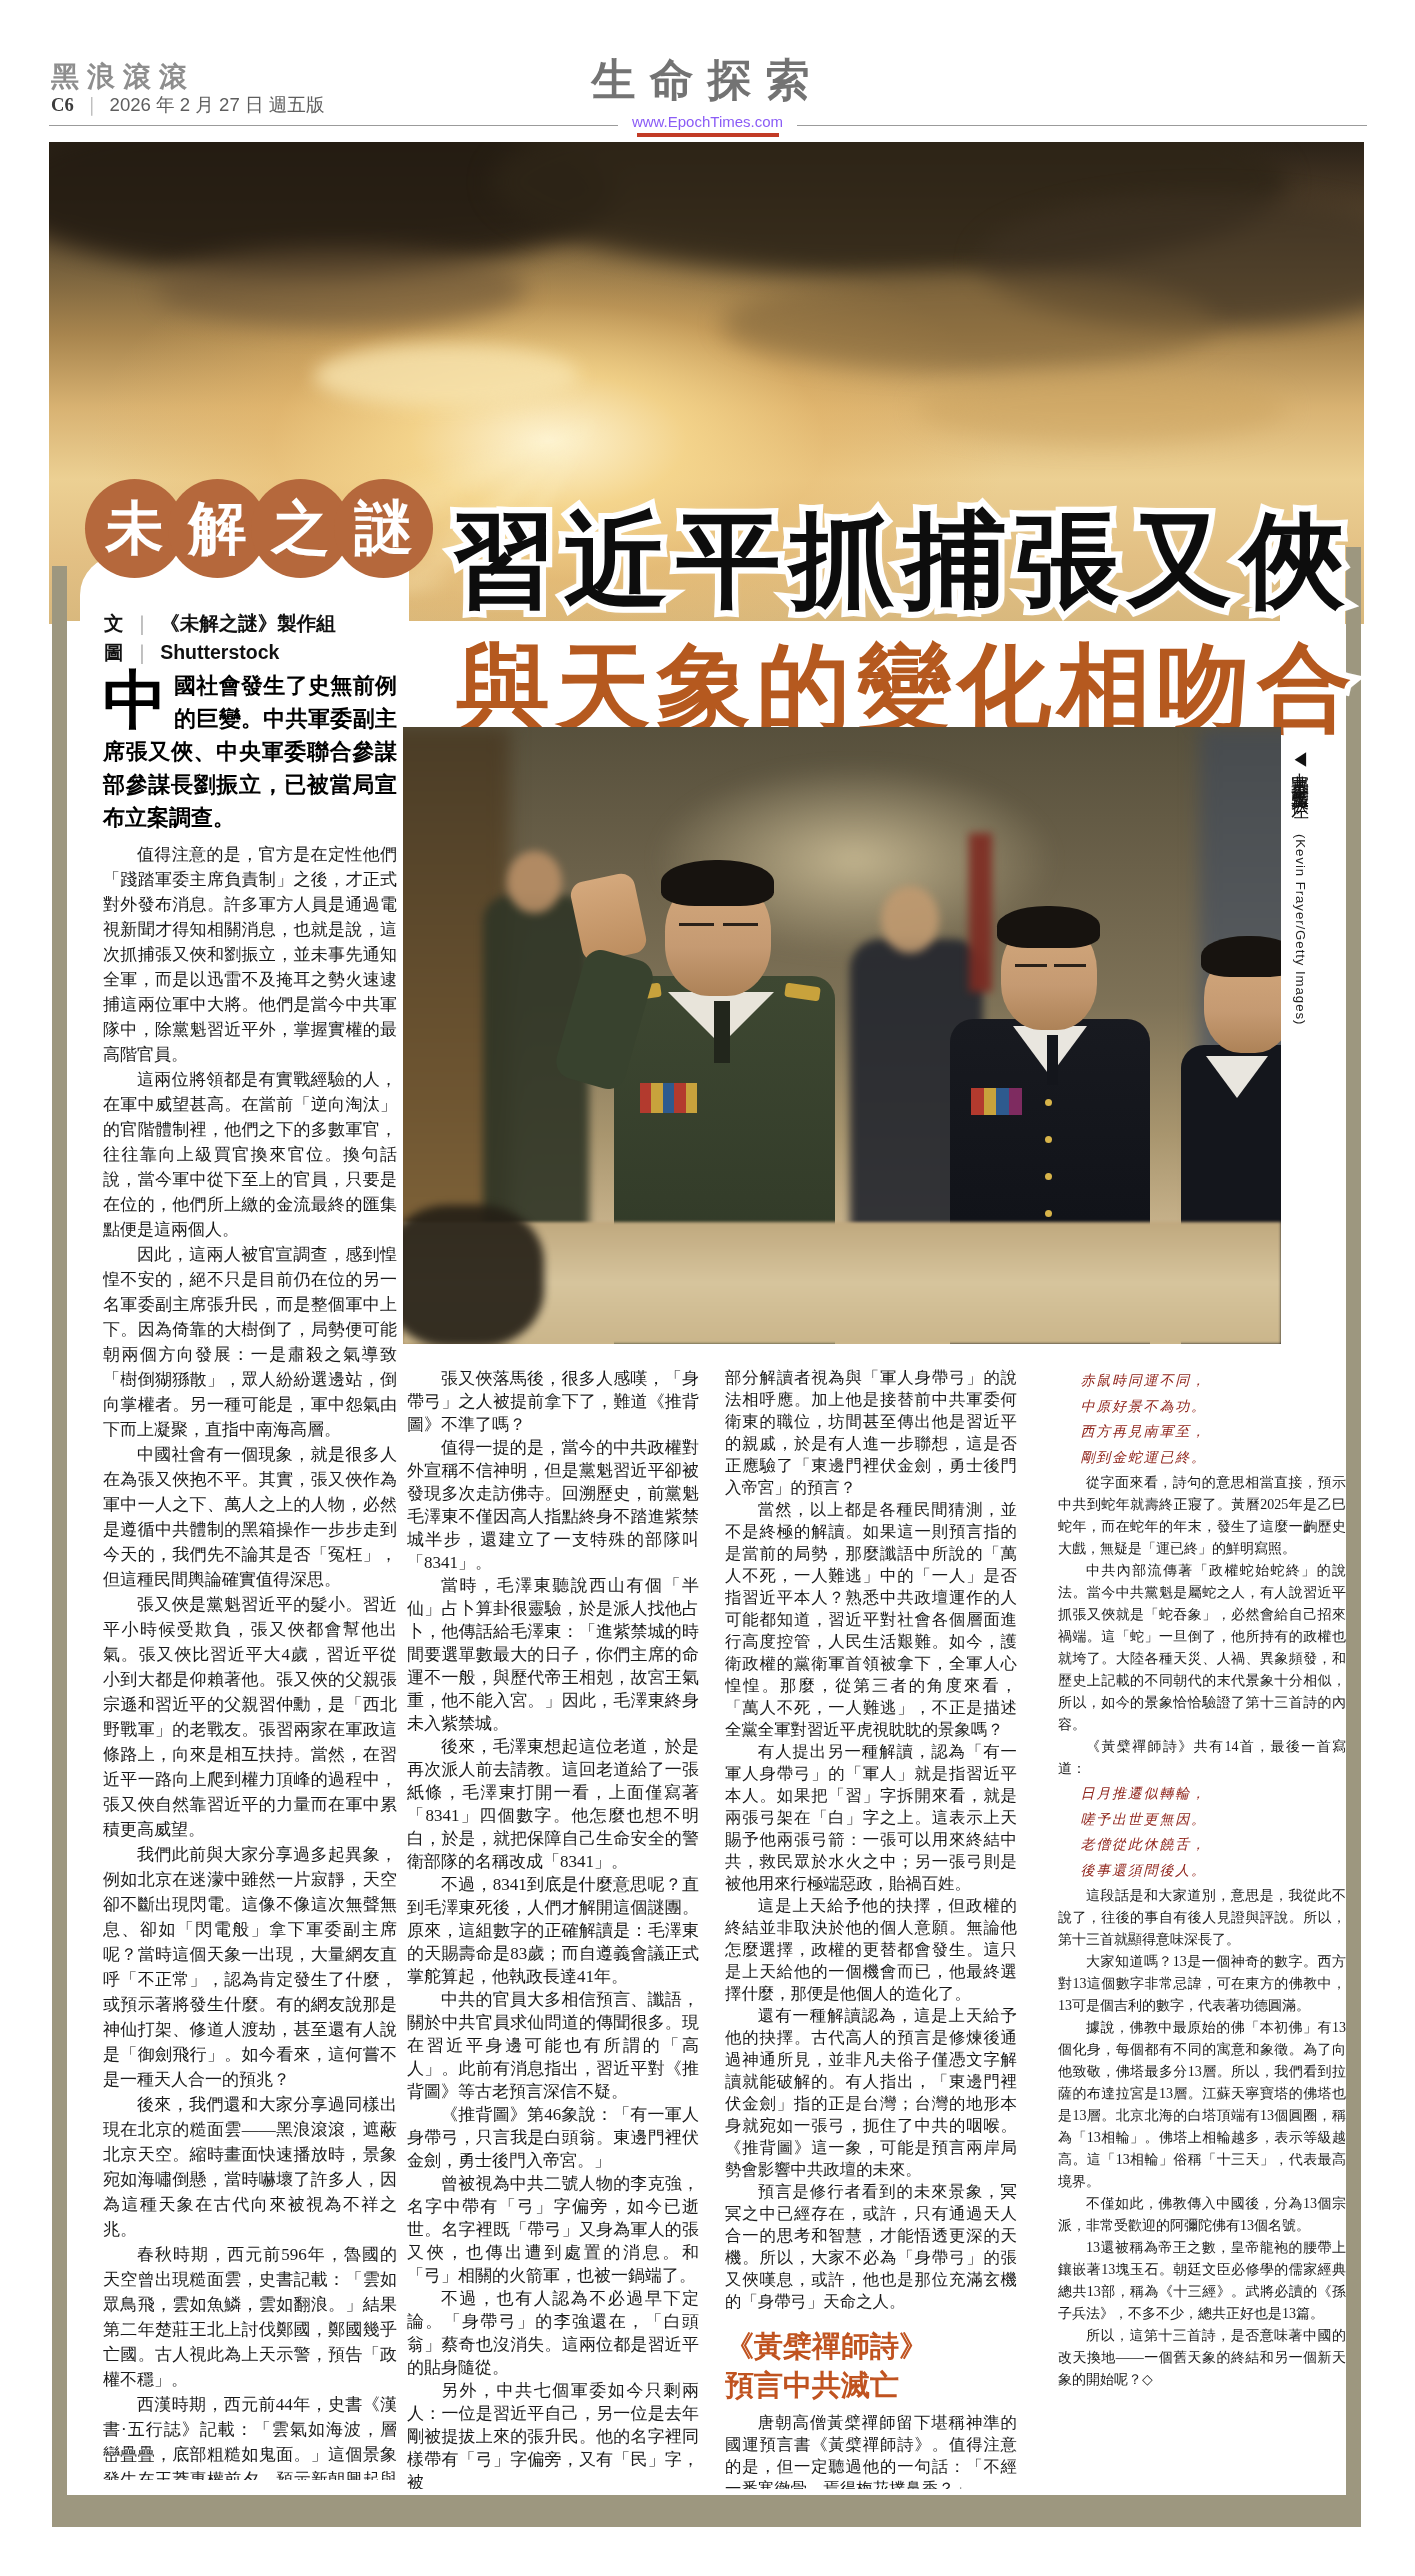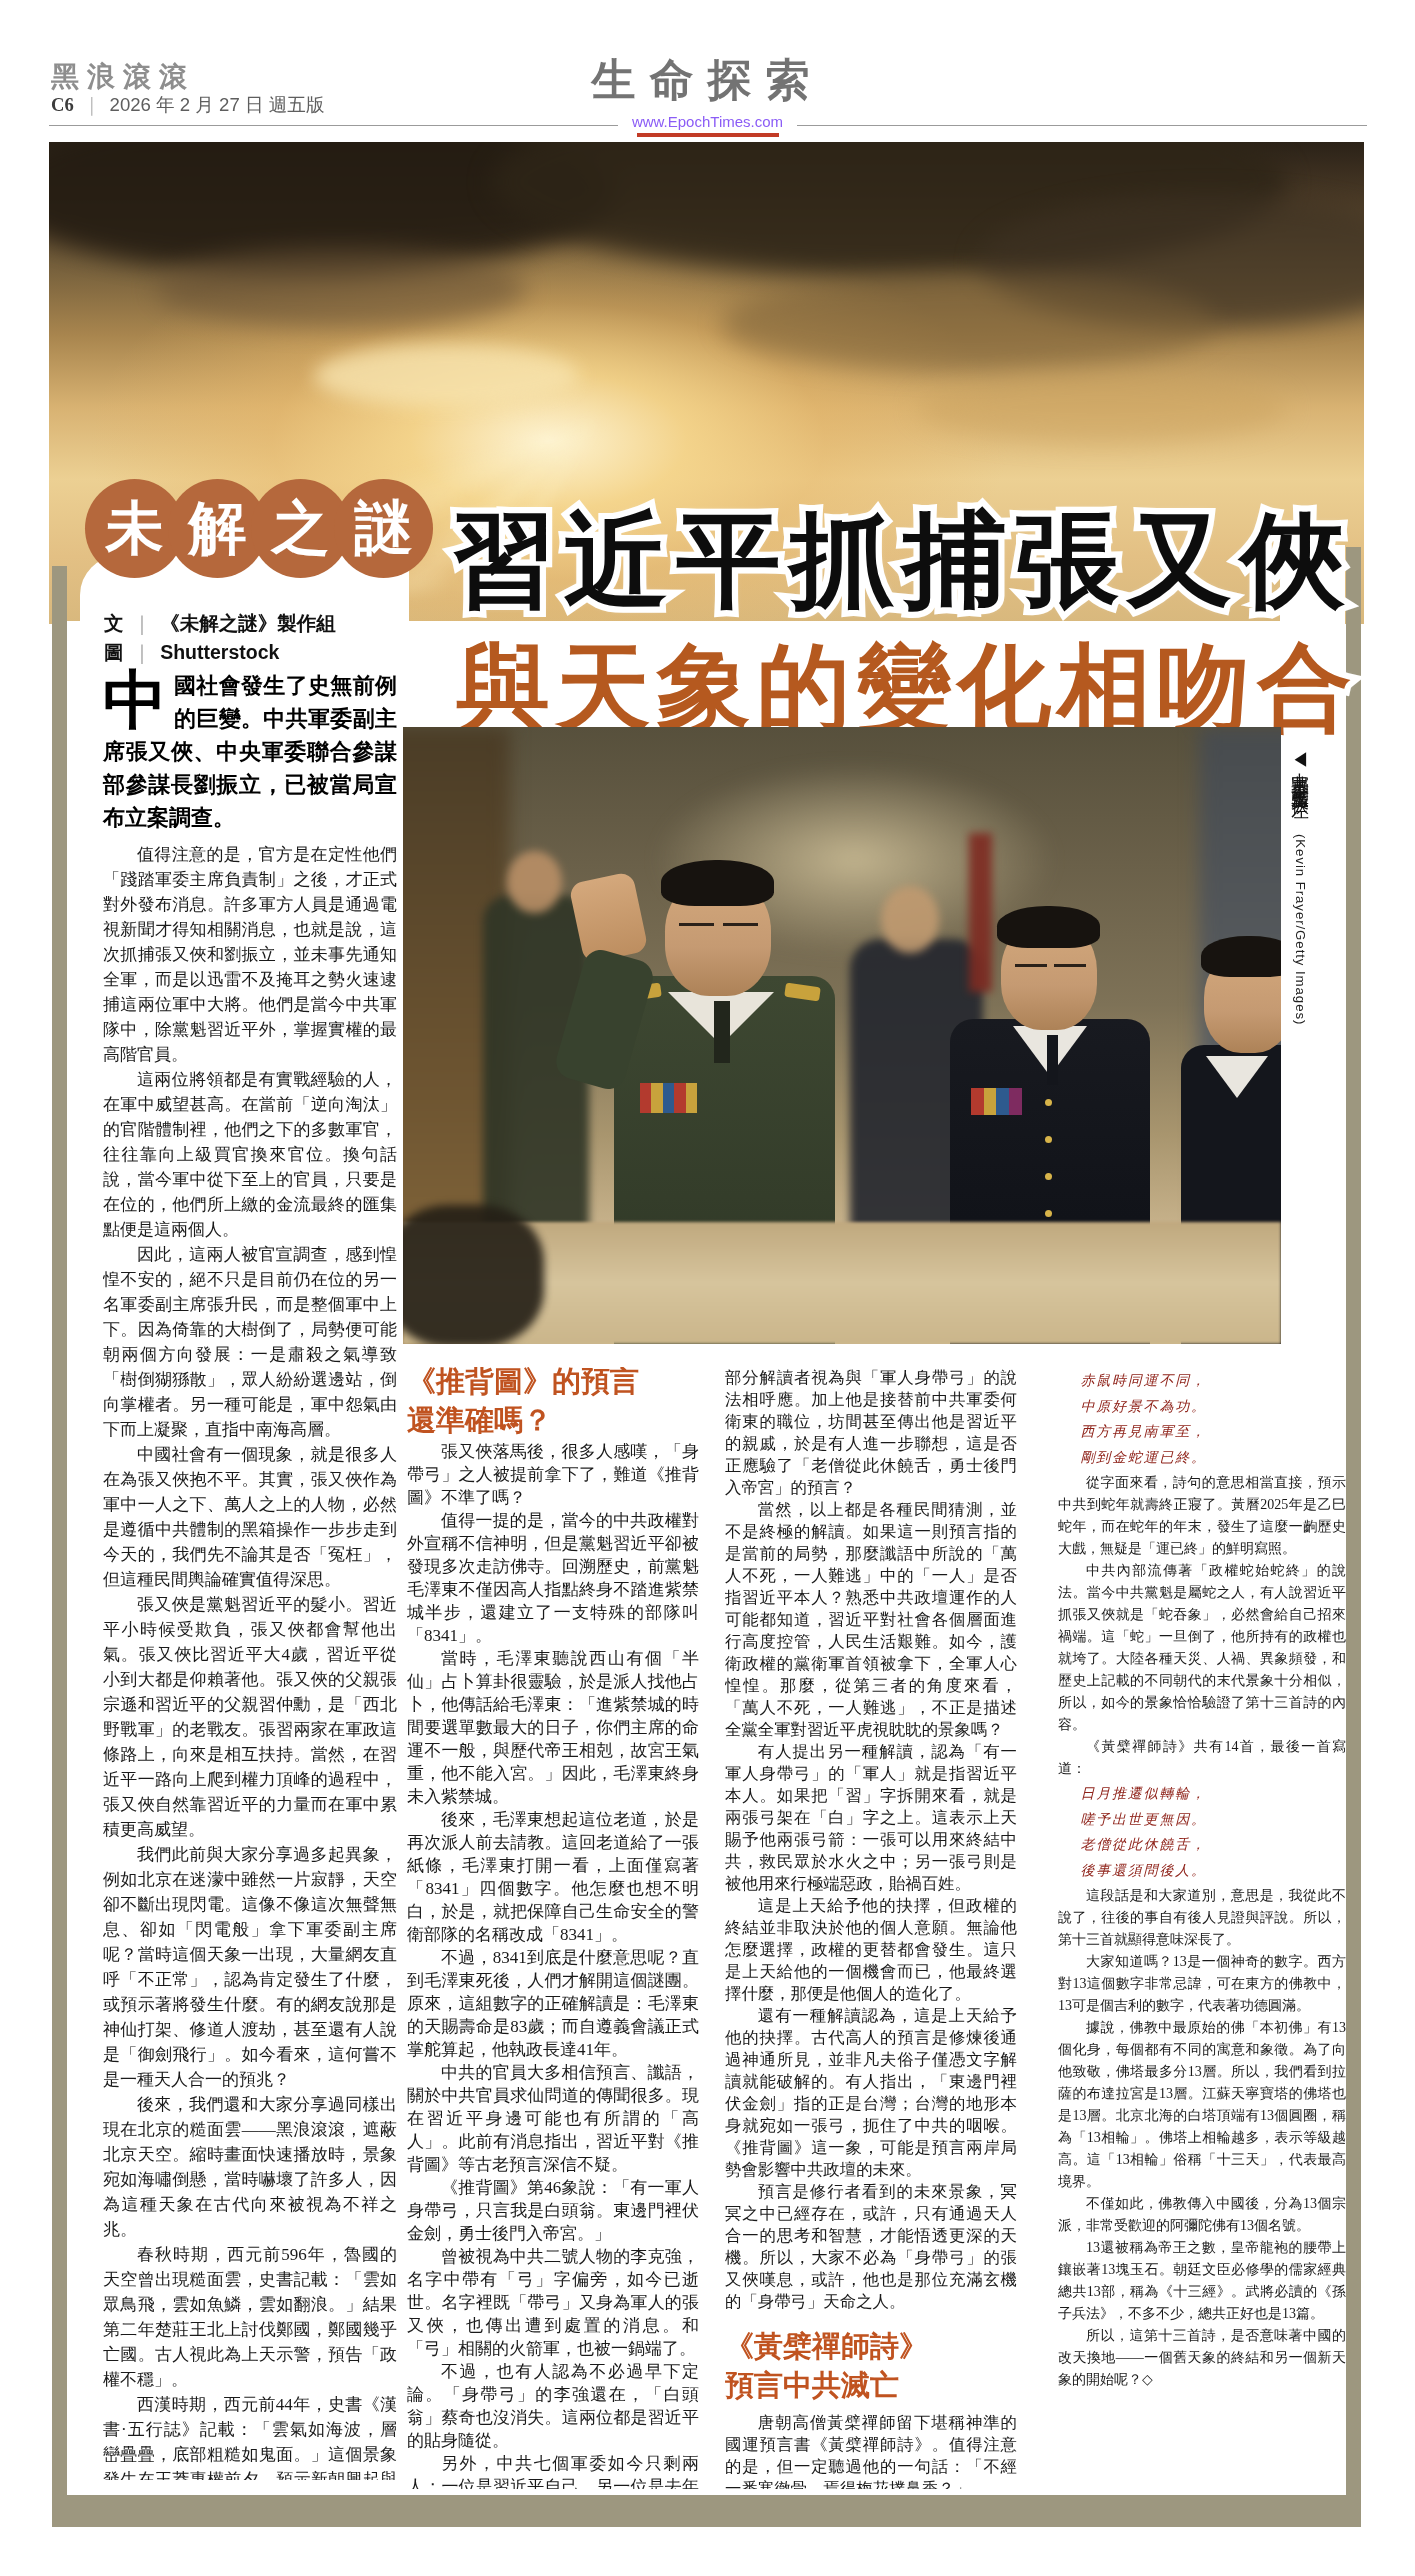--- a/index.html
+++ b/index.html
@@ -224,35 +224,34 @@
     <p class="para">中國社會有一個現象，就是很多人在為張又俠抱不平。其實，張又俠作為軍中一人之下、萬人之上的人物，必然是遵循中共體制的黑箱操作一步步走到今天的，我們先不論其是否「冤枉」，但這種民間輿論確實值得深思。</p>
     <p class="para">張又俠是黨魁習近平的髮小。習近平小時候受欺負，張又俠都會幫他出氣。張又俠比習近平大4歲，習近平從小到大都是仰賴著他。張又俠的父親張宗遜和習近平的父親習仲勳，是「西北野戰軍」的老戰友。張習兩家在軍政這條路上，向來是相互扶持。當然，在習近平一路向上爬到權力頂峰的過程中，張又俠自然靠習近平的力量而在軍中累積更高威望。</p>
     <p class="para">我們此前與大家分享過多起異象，例如北京在迷濛中雖然一片寂靜，天空卻不斷出現閃電。這像不像這次無聲無息、卻如「閃電般」拿下軍委副主席呢？當時這個天象一出現，大量網友直呼「不正常」，認為肯定發生了什麼，或預示著將發生什麼。有的網友說那是神仙打架、修道人渡劫，甚至還有人說是「御劍飛行」。如今看來，這何嘗不是一種天人合一的預兆？</p>
     <p class="para">後來，我們還和大家分享過同樣出現在北京的糙面雲——黑浪滾滾，遮蔽北京天空。縮時畫面快速播放時，景象宛如海嘯倒懸，當時嚇壞了許多人，因為這種天象在古代向來被視為不祥之兆。</p>
     <p class="para">春秋時期，西元前596年，魯國的天空曾出現糙面雲，史書記載：「雲如眾鳥飛，雲如魚鱗，雲如翻浪。」結果第二年楚莊王北上討伐鄭國，鄭國幾乎亡國。古人視此為上天示警，預告「政權不穩」。</p>
     <p class="para">西漢時期，西元前44年，史書《漢書·五行誌》記載：「雲氣如海波，層巒疊疊，底部粗糙如鬼面。」這個景象發生在王莽專權前夕，預示新朝興起與西漢衰落。次年爆發饑荒與叛亂。</p>
 
   </div>
 
   <div class="col colA">
-    <p class="subhead first"><span>《推背圖》的預言</span><br><span>還準確嗎？</span></p>
     <p class="para">張又俠落馬後，很多人感嘆，「身帶弓」之人被提前拿下了，難道《推背圖》不準了嗎？</p>
     <p class="para">值得一提的是，當今的中共政權對外宣稱不信神明，但是黨魁習近平卻被發現多次走訪佛寺。回溯歷史，前黨魁毛澤東不僅因高人指點終身不踏進紫禁城半步，還建立了一支特殊的部隊叫「8341」。</p>
     <p class="para">當時，毛澤東聽說西山有個「半仙」占卜算卦很靈驗，於是派人找他占卜，他傳話給毛澤東：「進紫禁城的時間要選單數最大的日子，你們主席的命運不一般，與歷代帝王相剋，故宮王氣重，他不能入宮。」因此，毛澤東終身未入紫禁城。</p>
     <p class="para">後來，毛澤東想起這位老道，於是再次派人前去請教。這回老道給了一張紙條，毛澤東打開一看，上面僅寫著「8341」四個數字。他怎麼也想不明白，於是，就把保障自己生命安全的警衛部隊的名稱改成「8341」。</p>
     <p class="para">不過，8341到底是什麼意思呢？直到毛澤東死後，人們才解開這個謎團。原來，這組數字的正確解讀是：毛澤東的天賜壽命是83歲；而自遵義會議正式掌舵算起，他執政長達41年。</p>
     <p class="para">中共的官員大多相信預言、讖語，關於中共官員求仙問道的傳聞很多。現在習近平身邊可能也有所謂的「高人」。此前有消息指出，習近平對《推背圖》等古老預言深信不疑。</p>
     <p class="para">《推背圖》第46象說：「有一軍人身帶弓，只言我是白頭翁。東邊門裡伏金劍，勇士後門入帝宮。」</p>
     <p class="para">曾被視為中共二號人物的李克強，名字中帶有「弓」字偏旁，如今已逝世。名字裡既「帶弓」又身為軍人的張又俠，也傳出遭到處置的消息。和「弓」相關的火箭軍，也被一鍋端了。</p>
     <p class="para">不過，也有人認為不必過早下定論。「身帶弓」的李強還在，「白頭翁」蔡奇也沒消失。這兩位都是習近平的貼身隨從。</p>
     <p class="para">另外，中共七個軍委如今只剩兩人：一位是習近平自己，另一位是去年剛被提拔上來的張升民。他的名字裡同樣帶有「弓」字偏旁，又有「民」字，被</p>
   </div>
 
   <div class="col colB">
-    <p class="para noindent">部分解讀者視為與「軍人身帶弓」的說法相呼應。加上他是接替前中共軍委何衛東的職位，坊間甚至傳出他是習近平的親戚，於是有人進一步聯想，這是否正應驗了「老僧從此休饒舌，勇士後門入帝宮」的預言？</p>
+    <p class="para noindent">部分解讀者視為與「軍人身帶弓」的說法相呼應。加上他是接替前中共軍委何衛東的職位，坊間甚至傳出他是習近平的親戚，於是有人進一步聯想，這是否正應驗了「東邊門裡伏金劍，勇士後門入帝宮」的預言？</p>
     <p class="para">當然，以上都是各種民間猜測，並不是終極的解讀。如果這一則預言指的是當前的局勢，那麼讖語中所說的「萬人不死，一人難逃」中的「一人」是否指習近平本人？熟悉中共政壇運作的人可能都知道，習近平對社會各個層面進行高度控管，人民生活艱難。如今，護衛政權的黨衛軍首領被拿下，全軍人心惶惶。那麼，從第三者的角度來看，「萬人不死，一人難逃」，不正是描述全黨全軍對習近平虎視眈眈的景象嗎？</p>
     <p class="para">有人提出另一種解讀，認為「有一軍人身帶弓」的「軍人」就是指習近平本人。如果把「習」字拆開來看，就是兩張弓架在「白」字之上。這表示上天賜予他兩張弓箭：一張可以用來終結中共，救民眾於水火之中；另一張弓則是被他用來行極端惡政，貽禍百姓。</p>
     <p class="para">這是上天給予他的抉擇，但政權的終結並非取決於他的個人意願。無論他怎麼選擇，政權的更替都會發生。這只是上天給他的一個機會而已，他最終選擇什麼，那便是他個人的造化了。</p>
     <p class="para">還有一種解讀認為，這是上天給予他的抉擇。古代高人的預言是修煉後通過神通所見，並非凡夫俗子僅憑文字解讀就能破解的。有人指出，「東邊門裡伏金劍」指的正是台灣；台灣的地形本身就宛如一張弓，扼住了中共的咽喉。《推背圖》這一象，可能是預言兩岸局勢會影響中共政壇的未來。</p>
     <p class="para">預言是修行者看到的未來景象，冥冥之中已經存在，或許，只有通過天人合一的思考和智慧，才能悟透更深的天機。所以，大家不必為「身帶弓」的張又俠嘆息，或許，他也是那位充滿玄機的「身帶弓」天命之人。</p>
     <p class="subhead mid"><span>《黃檗禪師詩》</span><br><span>預言中共滅亡</span></p>
     <p class="para">唐朝高僧黃檗禪師留下堪稱神準的國運預言書《黃檗禪師詩》。值得注意的是，但一定聽過他的一句話：「不經一番寒徹骨，焉得梅花撲鼻香？」</p>
 
   </div>
 

